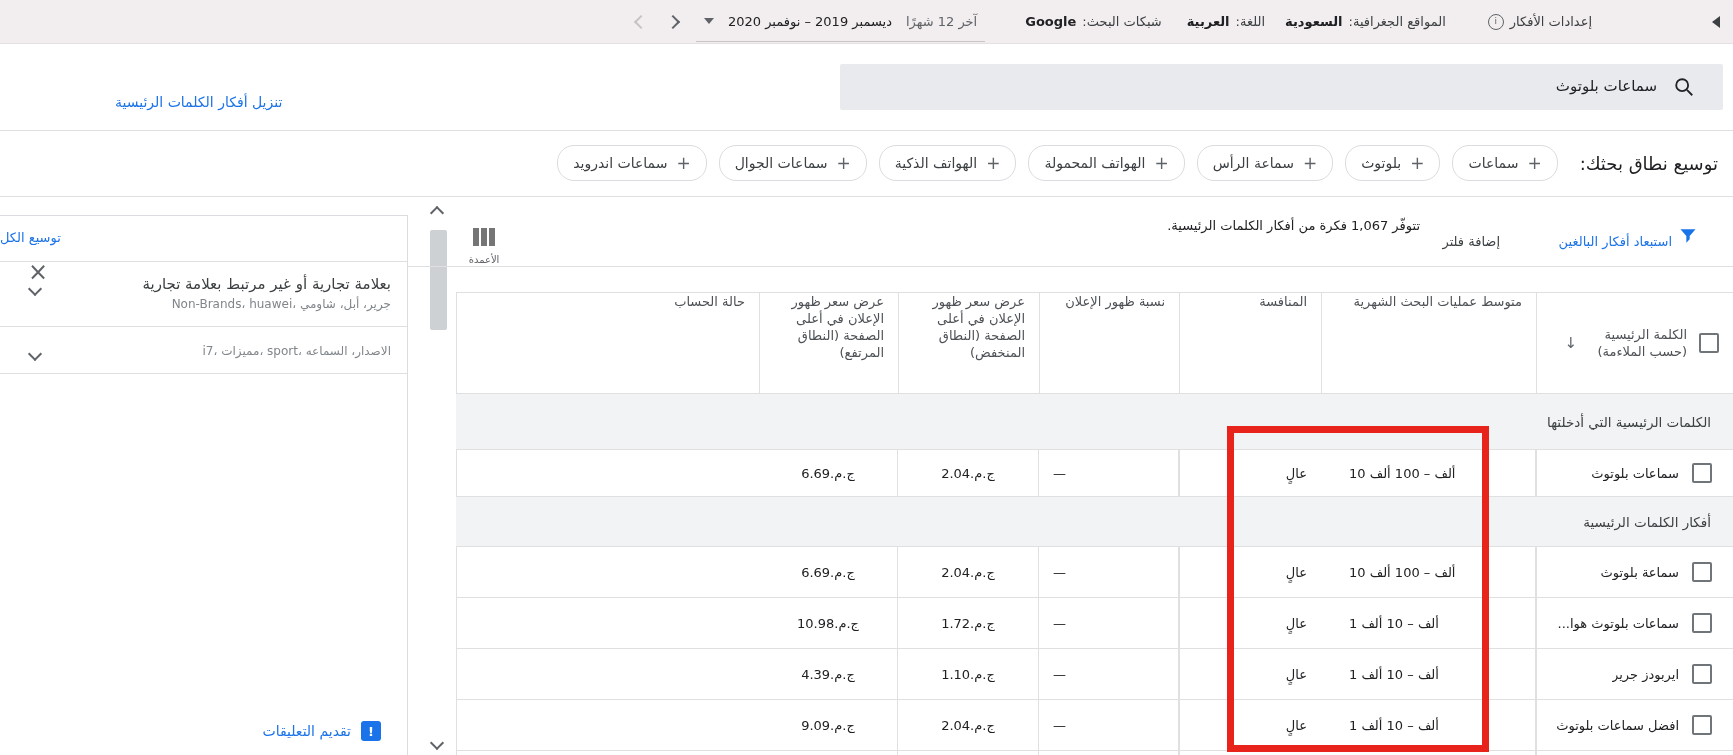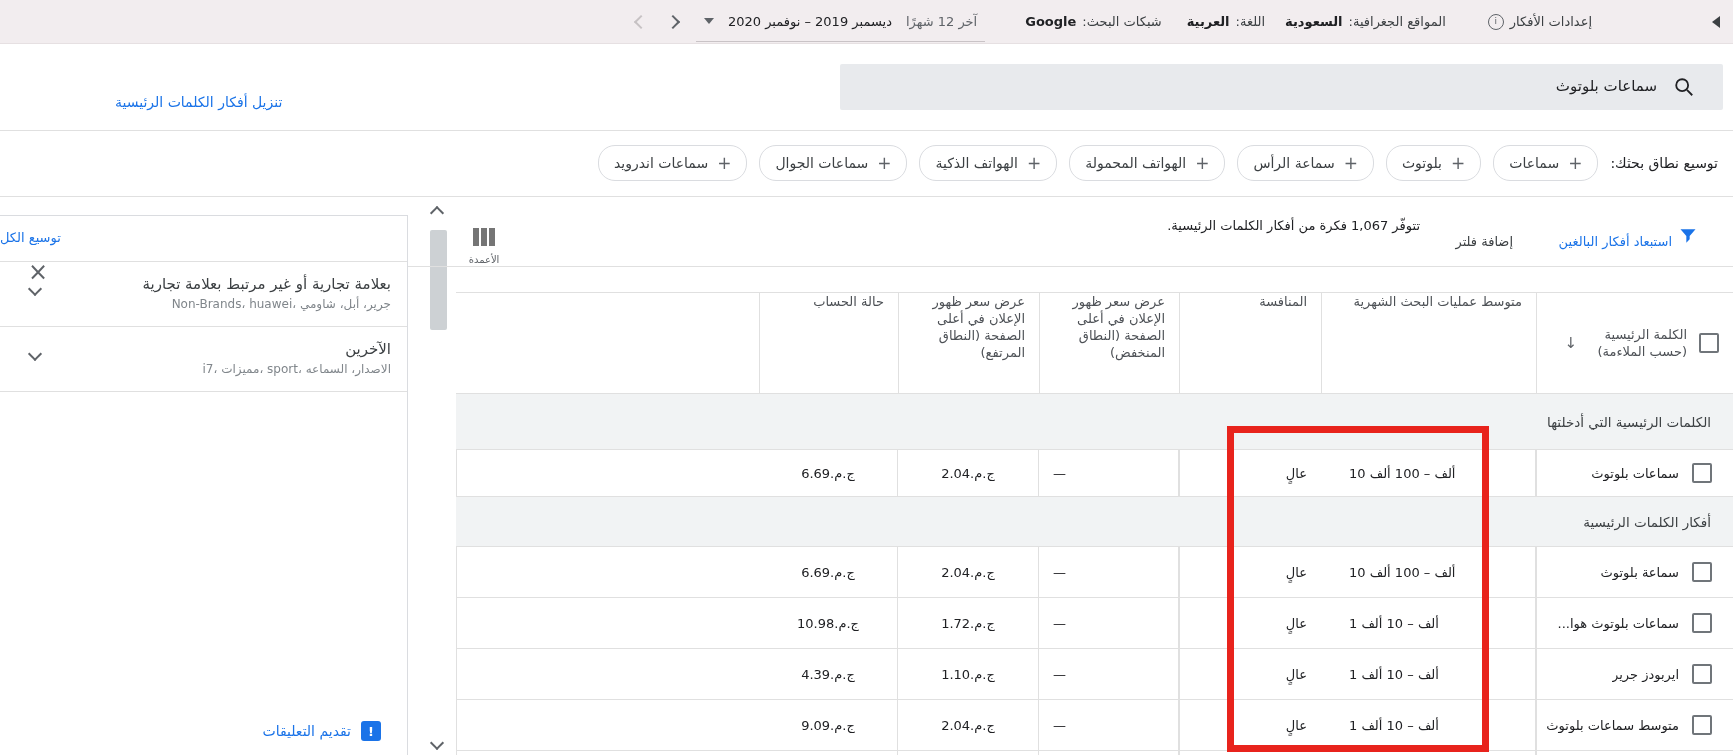--- a/index.html
+++ b/index.html
@@ -29,21 +29,21 @@
   .search-box{left:840px;top:64px;width:883px;height:46px;background:#e8eaed;border-radius:2px;}
   .search-icon{position:absolute;right:28px;top:12px;}
   .search-text{position:absolute;right:66px;top:13px;font-size:15px;color:#202124;}
   .link{color:#1a73e8;font-size:14px;cursor:pointer;}
   .download-link{left:115px;top:94px;width:230px;text-align:left;}
 
   .hr{left:0;width:1733px;height:0;border-top:1px solid #e0e0e0;}
 
   
   .chips-row{left:0;top:130px;width:1733px;height:66px;display:flex;align-items:center;padding-right:15px;box-sizing:border-box;gap:12px;}
-  .chips-label{font-size:14px;color:#202124;white-space:nowrap;}
+  .chips-label{font-size:18px;color:#202124;margin-left:10px;white-space:nowrap;}
   .chip{display:flex;align-items:center;gap:9px;height:34px;padding:0 15px;border:1px solid #dadce0;border-radius:17px;
         font-size:14px;color:#3c4043;background:#fff;white-space:nowrap;cursor:pointer;}
   .plus{font-size:17px;color:#5f6368;line-height:1;}
 
   
   .panel{left:0;top:215px;width:407px;height:540px;background:#fff;border-top:1px solid #dadce0;border-right:none;box-sizing:border-box;}
   .panel-vline{left:407px;top:215px;width:0;height:540px;border-left:1px solid #dadce0;}
   .panel-close{position:absolute;left:28px;top:44px;font-size:24px;color:#5f6368;line-height:1;cursor:pointer;}
   .panel-title-row{padding:38px 24px 0 0;text-align:right;}
   .panel-title{font-size:22px;color:#202124;}
@@ -56,21 +56,21 @@
   .gsub{font-size:12px;color:#80868b;text-align:right;margin-top:4px;direction:ltr;}
   .feedback{position:absolute;left:0;bottom:14px;width:407px;display:flex;align-items:center;justify-content:flex-start;
             gap:10px;padding-right:26px;box-sizing:border-box;}
   .fb-icon{width:20px;height:20px;background:#1a73e8;border-radius:3px;color:#fff;font-weight:700;font-size:13px;
            display:flex;align-items:center;justify-content:center;}
   .feedback .link{font-size:14px;}
 
   
   .funnel{right:35px;top:226px;}
   .exclude-link{right:61px;top:234px;font-size:13px;}
-  .add-filter{right:220px;top:234px;font-size:13px;color:#3c4043;cursor:pointer;}
+  .add-filter{right:233px;top:234px;font-size:13px;color:#3c4043;cursor:pointer;}
   .results-count{right:313px;top:218px;font-size:13px;color:#202124;}
   .columns-btn{left:462px;top:228px;width:44px;text-align:center;cursor:pointer;}
   .colbars{display:inline-flex;gap:2px;}
   .colbars span{display:inline-block;width:6px;height:18px;background:#757575;}
   .columns-label{font-size:10px;color:#5f6368;margin-top:4px;}
   .toolbar-div{left:408px;top:266px;width:1325px;height:0;border-top:1px solid #e0e0e0;}
 
   
   .sb-up{left:432px;top:208px;}
   .sb-thumb{left:430px;top:230px;width:17px;height:100px;background:#cdd1d4;border-radius:2px;}
@@ -192,21 +192,20 @@
     <div class="pdiv"></div>
     <div>
         <div class="pgroup">
           <span class="chev chev-down gchev"></span>
           <div class="gtitle">بعلامة تجارية أو غير مرتبط بعلامة تجارية</div>
           <div class="gsub">Non-Brands، huawei، جرير، أبل، شاومي</div>
         </div>
         <div class="pdiv"></div>
         <div class="pgroup">
           <span class="chev chev-down gchev"></span>
-          <div class="gtitle">الآخرين</div>
           <div class="gsub">i7، مميزات، sport، الاصدار، السماعه</div>
         </div>
         <div class="pdiv"></div>
       </div>
     <div class="feedback">
       <span class="fb-icon">!</span>
       <span class="link">تقديم التعليقات</span>
     </div>
   </div>
   <div class="abs panel-vline"></div>
@@ -239,20 +238,23 @@
           <span class="cb"></span>
           <span class="kw-head-text">الكلمة الرئيسية (حسب الملاءمة)</span>
           <span class="sort-arrow">↓</span>
         </div>
         <div class="hcell h1">
           <span>متوسط عمليات البحث الشهرية</span>
         </div>
         <div class="hcell h2">
           <span>المنافسة</span>
         </div>
+        <div class="hcell h3">
+          <span>نسبة ظهور الإعلان</span>
+        </div>
         <div class="hcell h4">
           <span>عرض سعر ظهور الإعلان في أعلى الصفحة (النطاق المنخفض)</span>
         </div>
         <div class="hcell h5">
           <span>عرض سعر ظهور الإعلان في أعلى الصفحة (النطاق المرتفع)</span>
         </div>
         <div class="hcell h6">
           <span>حالة الحساب</span>
         </div>
       </div>
@@ -355,21 +357,21 @@
           <div class="cell c-high">
             <span>ج.م.4.39</span>
           </div>
           <div class="cell c-status">
             <span></span>
           </div>
         </div>
         <div class="trow row">
           <div class="cell c-kw">
             <span class="cb"></span>
-            <span class="kw-label">متوسط سماعات بلوتوث</span>
+            <span class="kw-label">افضل سماعات بلوتوث</span>
           </div>
           <div class="cell c-avg">
             <span>1 ألف – 10 ألف</span>
           </div>
           <div class="cell c-comp">
             <span>عالٍ</span>
           </div>
           <div class="cell c-impr">
             <span>—</span>
           </div>

